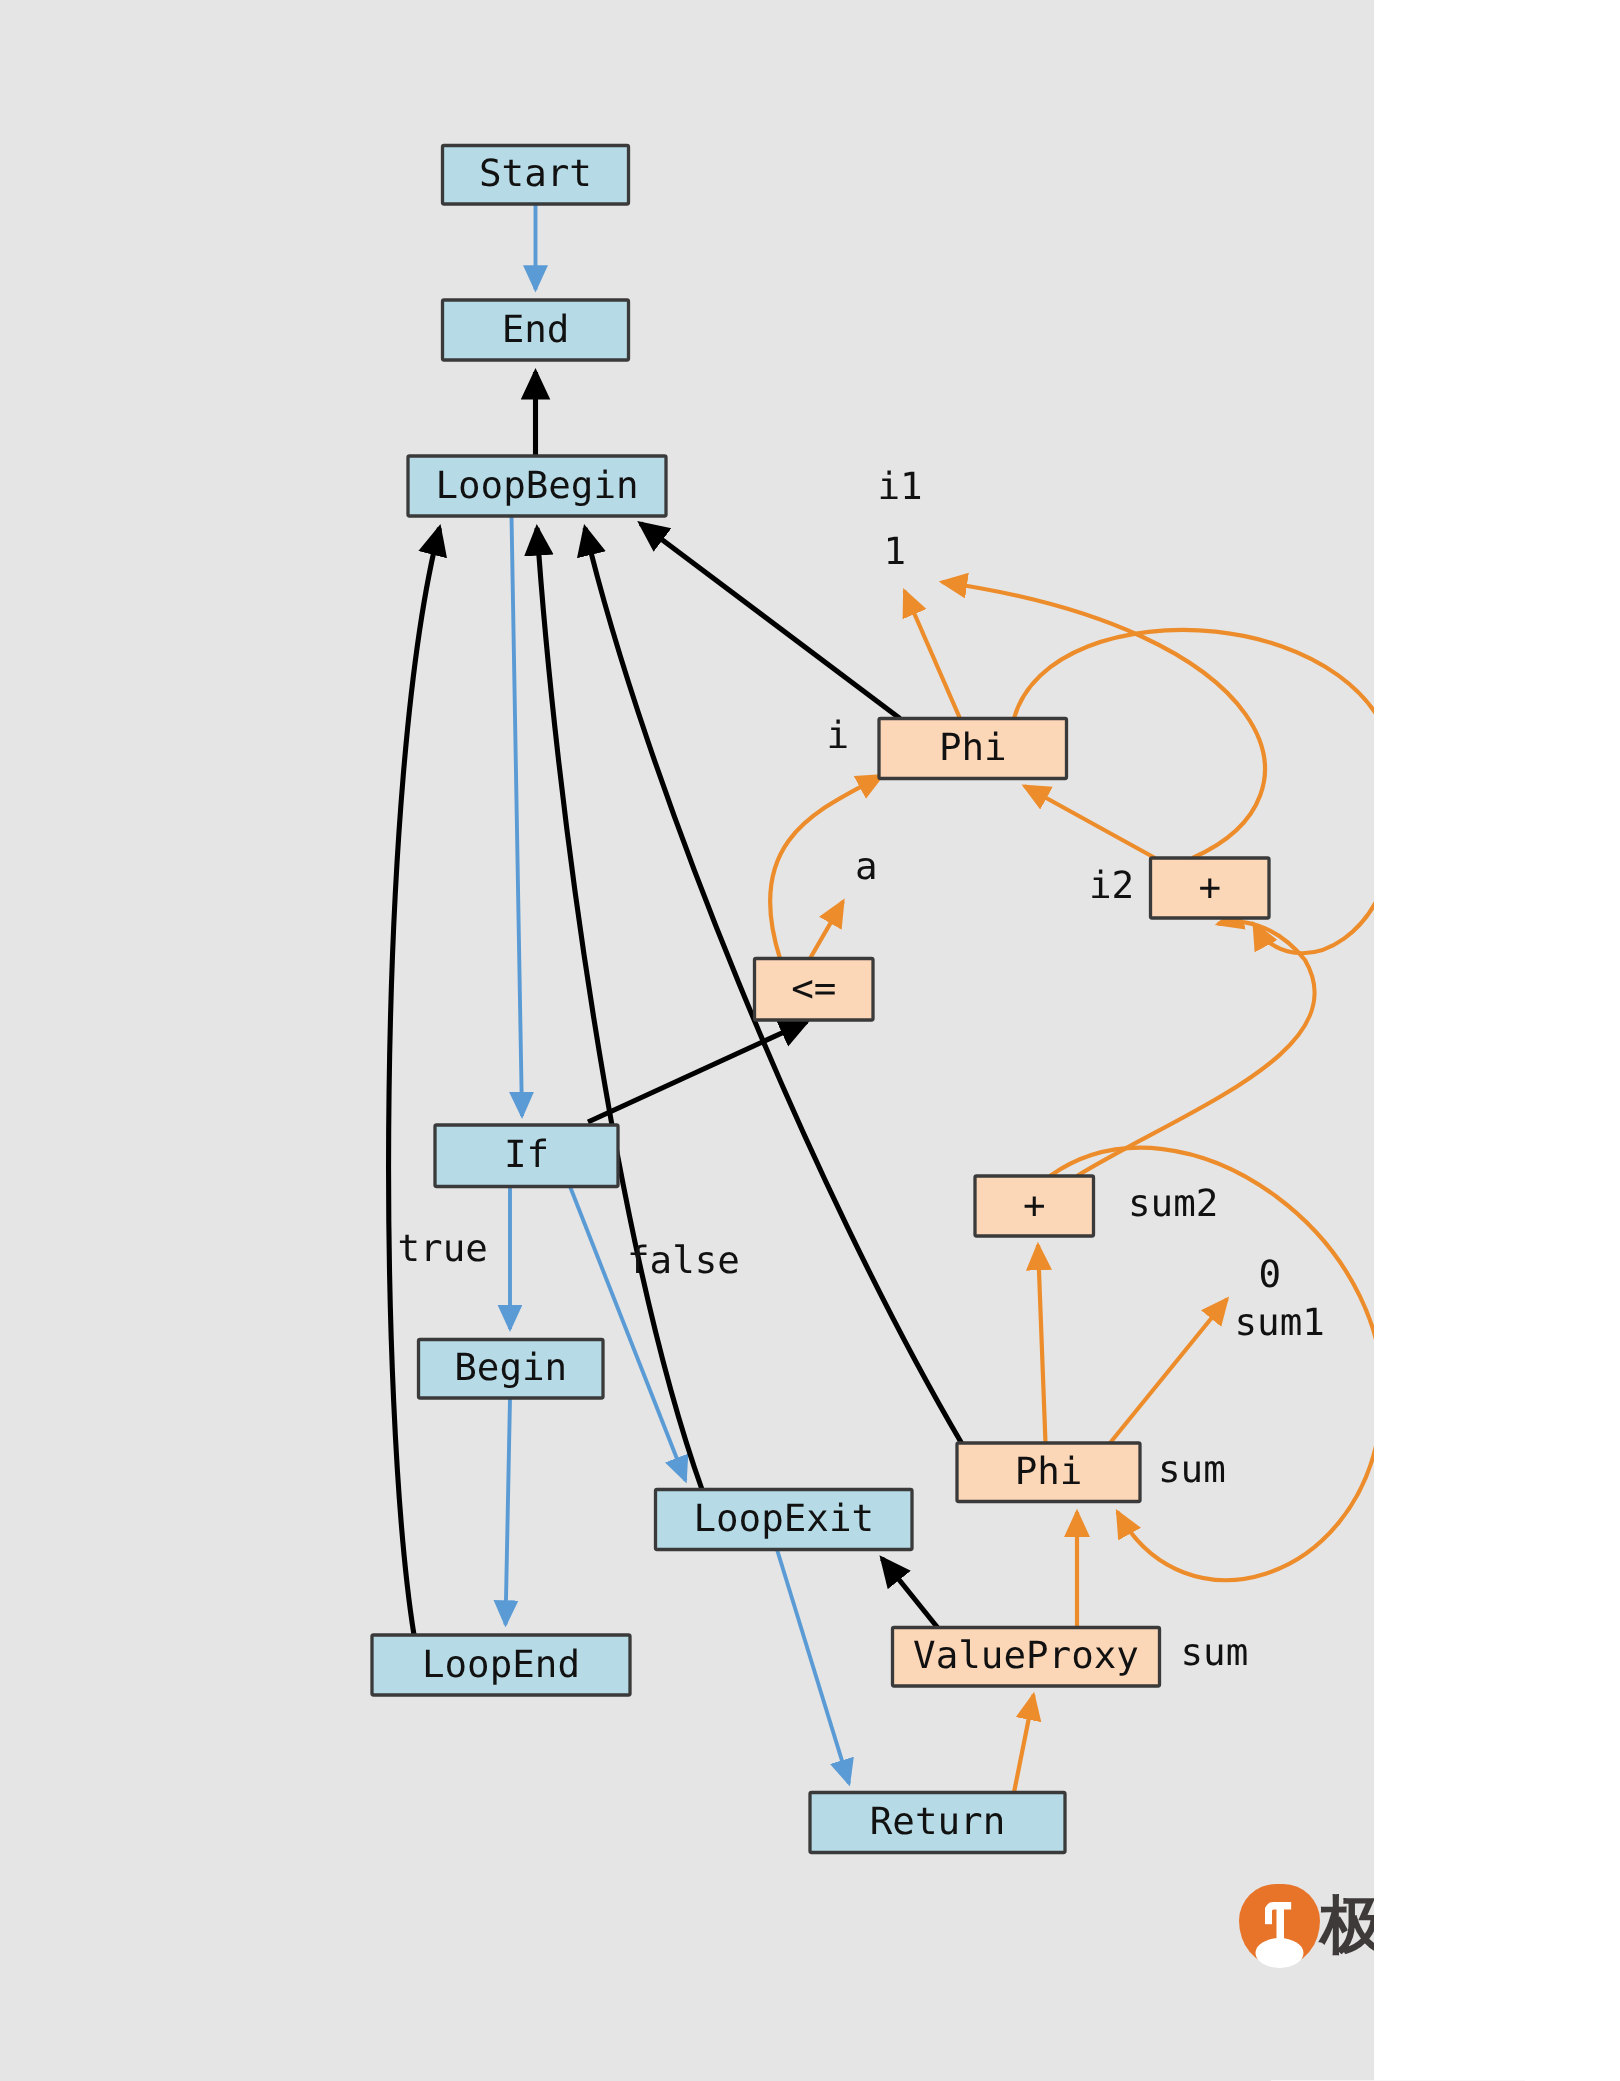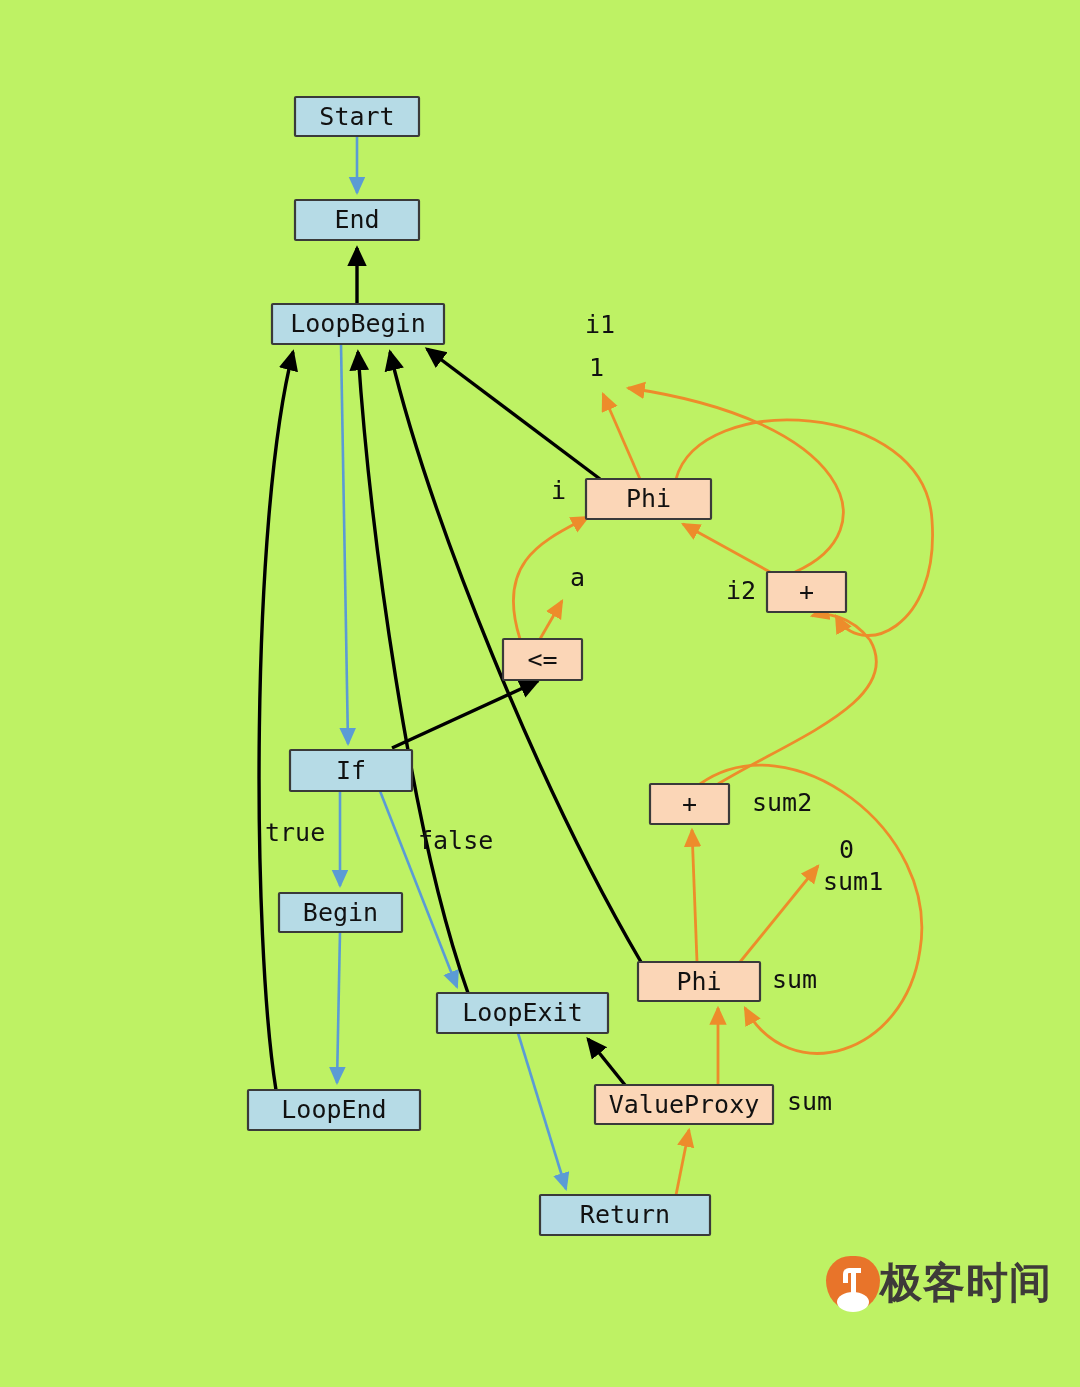--- a/index.html
+++ b/index.html
@@ -3,23 +3,23 @@
 <meta charset="utf-8">
 <title>IR Graph</title>
 <style>
   html, body {
     margin: 0;
     padding: 0;
     background: #ffffff;
   }
   #canvas {
     position: relative;
-    width: 1080px;
+    width: 916px;
     height: 1387px;
-    background: #bef264;
+    background: #e5e5e5;
     font-family: "DejaVu Sans Mono", "Liberation Mono", monospace;
     overflow: hidden;
   }
   svg.graph {
     position: absolute;
     left: 0;
     top: 0;
     width: 1080px;
     height: 1387px;
   }

